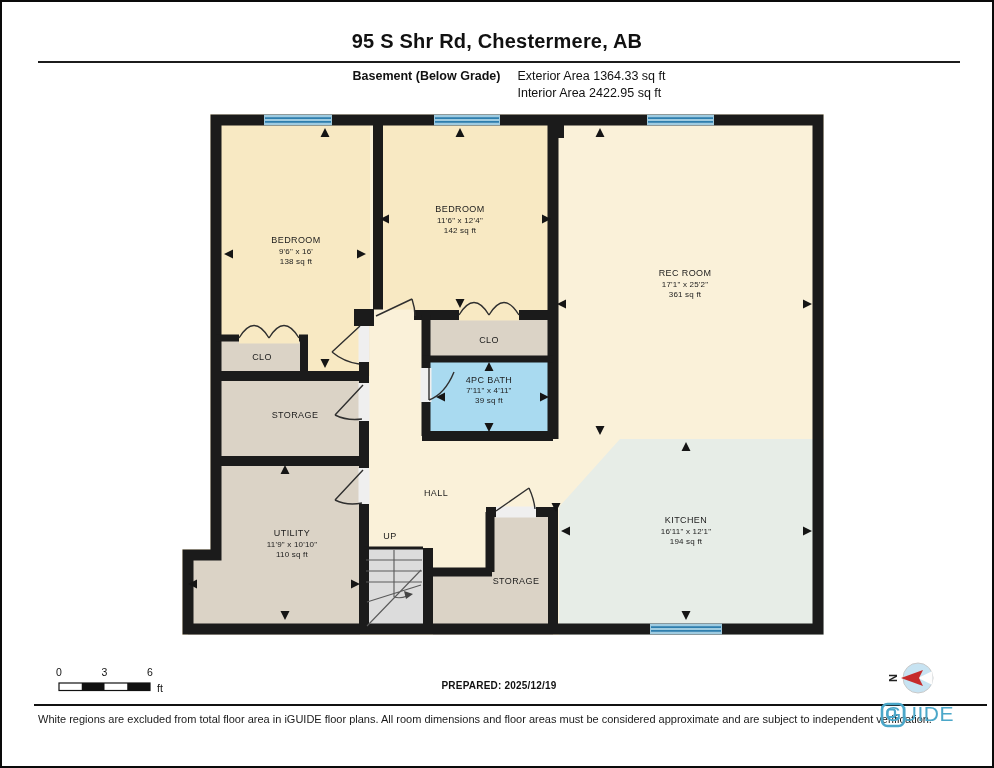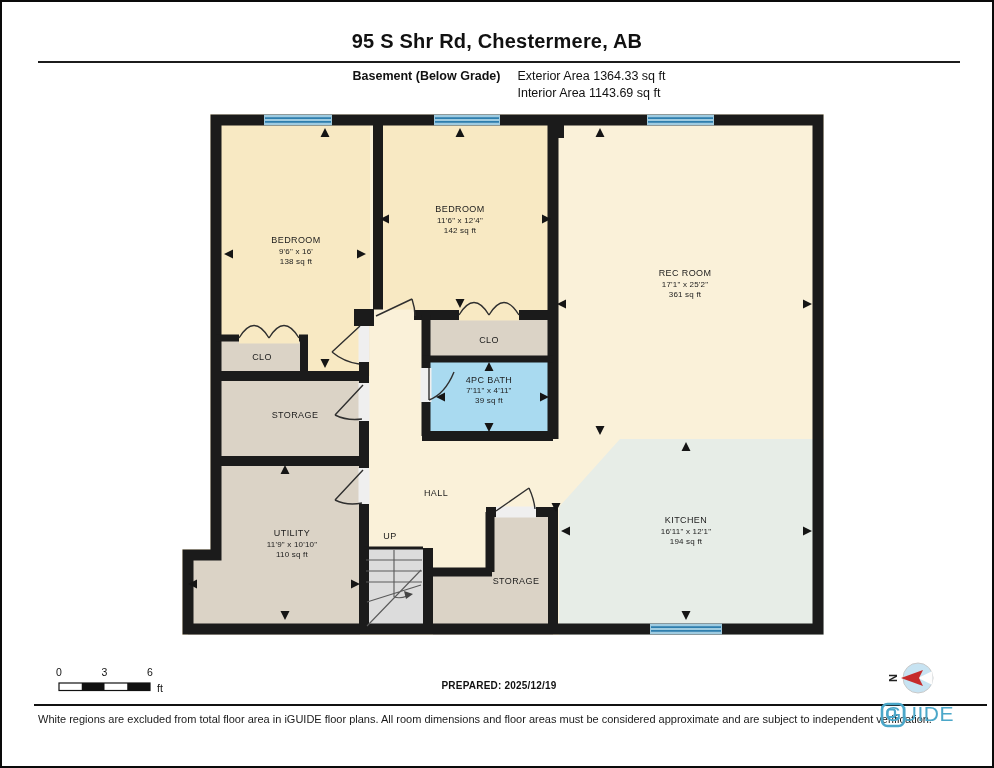--- a/index.html
+++ b/index.html
@@ -35,21 +35,21 @@
 <body>
 
 <div class="page">
 
   <div class="title">95 S Shr Rd, Chestermere, AB</div>
   <div class="title-rule"></div>
   <div class="subtitle">
     <span class="flabel">Basement (Below Grade)</span>
     <span class="areas">
       <div>Exterior Area 1364.33 sq ft</div>
-      <div>Interior Area 1143.69 sq ft</div>
+      <div>Interior Area 2422.95 sq ft</div>
     </span>
   </div>
 
   <svg width="994" height="768" viewBox="0 0 994 768">
 
     <g>
       <path d="M208,112 H822 V633 H180 V547 H208 Z" fill="#FAF1D9"></path>
       <rect x="214" y="118" width="154" height="256" fill="#F8E9C3"></rect>
       <rect x="376" y="118" width="175" height="195" fill="#F8E9C3"></rect>
       <rect x="219" y="339" width="83" height="35" fill="#DBD3C6"></rect>

